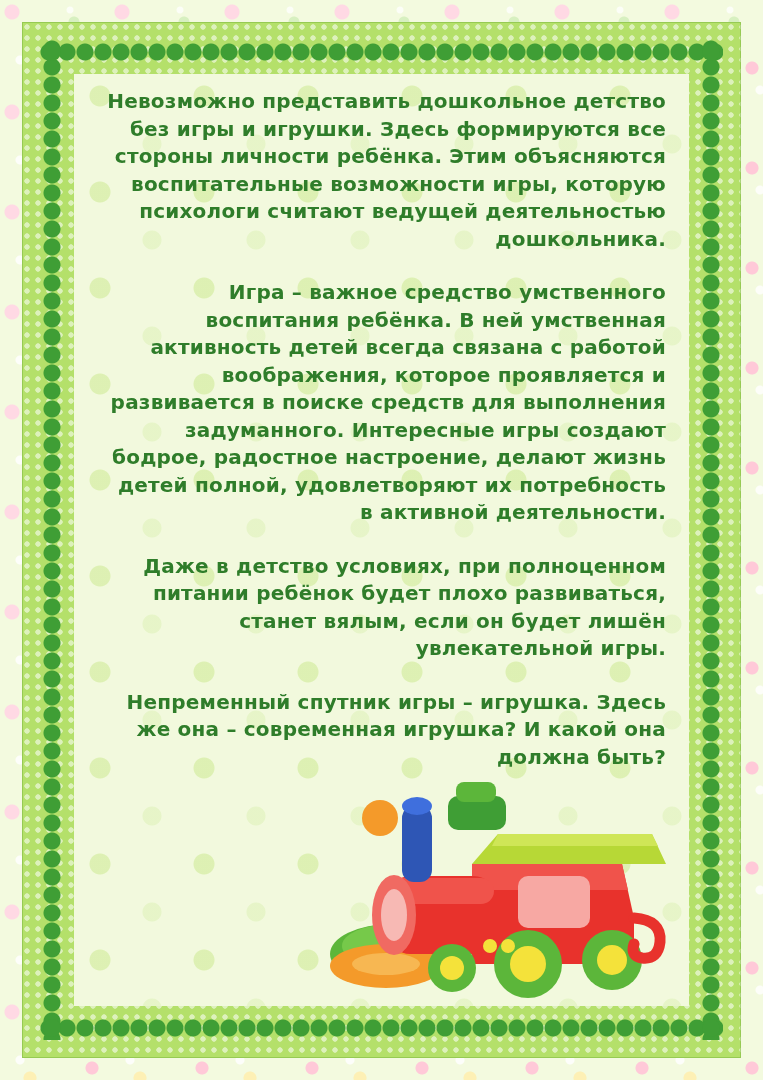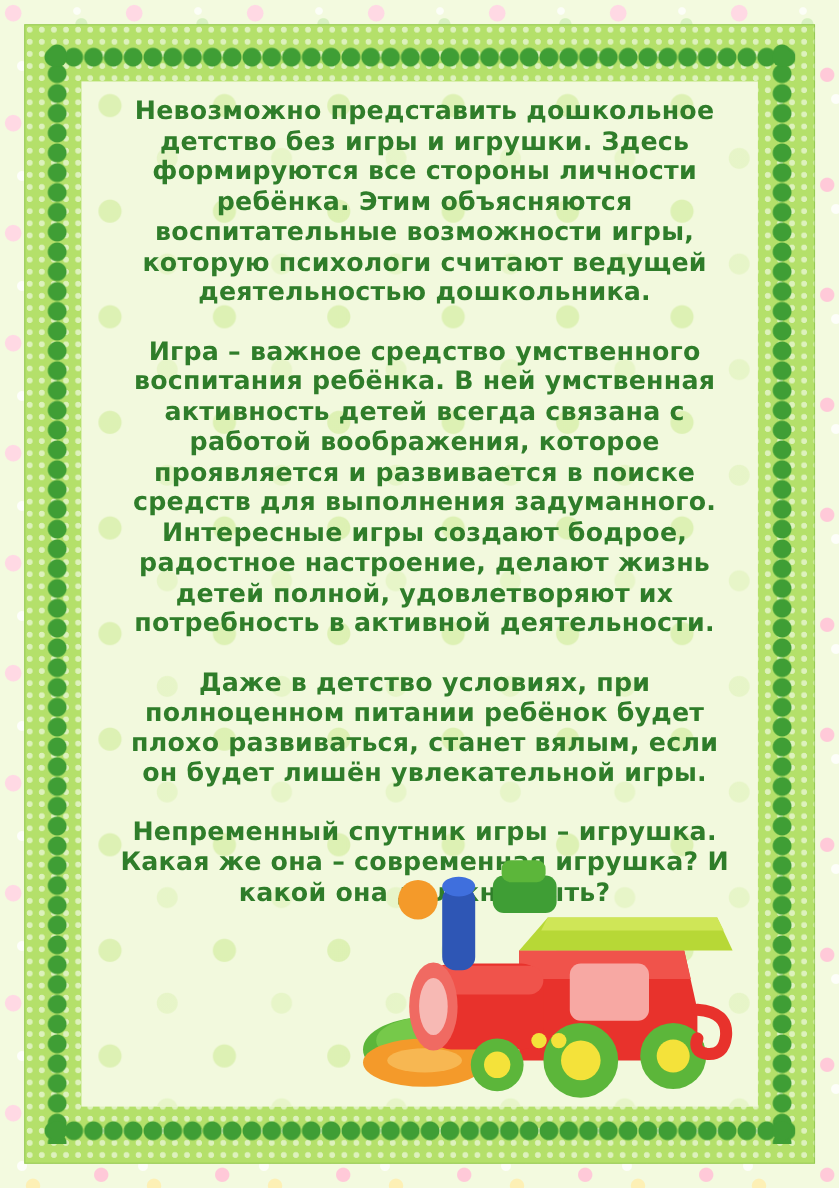--- a/index.html
+++ b/index.html
@@ -104,27 +104,27 @@
   
   .content {
     position: absolute;
     left: 106px;
     top: 88px;
     width: 560px;
     bottom: 90px;
   }
   .para {
     font-family: "DejaVu Sans", sans-serif;
-    font-size: 23px;
+    font-size: 20px;
     line-height: 27.5px;
     color: #2f7d2a;
     font-weight: 600;
     letter-spacing: .2px;
     margin: 0 0 26px 0;
-    text-align: center;
+    text-align: right;
   }
   .para:last-child { margin-bottom: 0; }
 
   
   .train {
     position: absolute;
     left: 322px;
     top: 768px;
     width: 352px;
     height: 232px;
@@ -147,21 +147,21 @@
   <div class="scallop scallop-right"></div>
   <div class="corner-dot cd-tl"></div>
   <div class="corner-dot cd-tr"></div>
   <div class="corner-dot cd-bl"></div>
   <div class="corner-dot cd-br"></div>
 
   <div class="content">
     <p class="para">Невозможно представить дошкольное детство без игры и игрушки. Здесь формируются все стороны личности ребёнка. Этим объясняются воспитательные возможности игры, которую психологи считают ведущей деятельностью дошкольника.</p>
     <p class="para">Игра – важное средство умственного воспитания ребёнка. В ней умственная активность детей всегда связана с работой воображения, которое проявляется и развивается в поиске средств для выполнения задуманного. Интересные игры создают бодрое, радостное настроение, делают жизнь детей полной, удовлетворяют их потребность в активной деятельности.</p>
     <p class="para">Даже в детство условиях, при полноценном питании ребёнок будет плохо развиваться, станет вялым, если он будет лишён увлекательной игры.</p>
-    <p class="para">Непременный спутник игры – игрушка. Какая же она – современная игрушка? И какой она должна быть?</p>
+    <p class="para">Непременный спутник игры – игрушка. Здесь же она – современная игрушка? И какой она должна быть?</p>
   </div>
 
   <svg class="train" viewBox="0 0 352 232">
 
     <ellipse cx="70" cy="186" rx="62" ry="30" fill="#5cb63a"></ellipse>
     <ellipse cx="70" cy="178" rx="50" ry="22" fill="#76c94a"></ellipse>
 
     <ellipse cx="64" cy="198" rx="56" ry="22" fill="#f49a2a"></ellipse>
     <ellipse cx="64" cy="196" rx="34" ry="11" fill="#f7b752"></ellipse>
 

